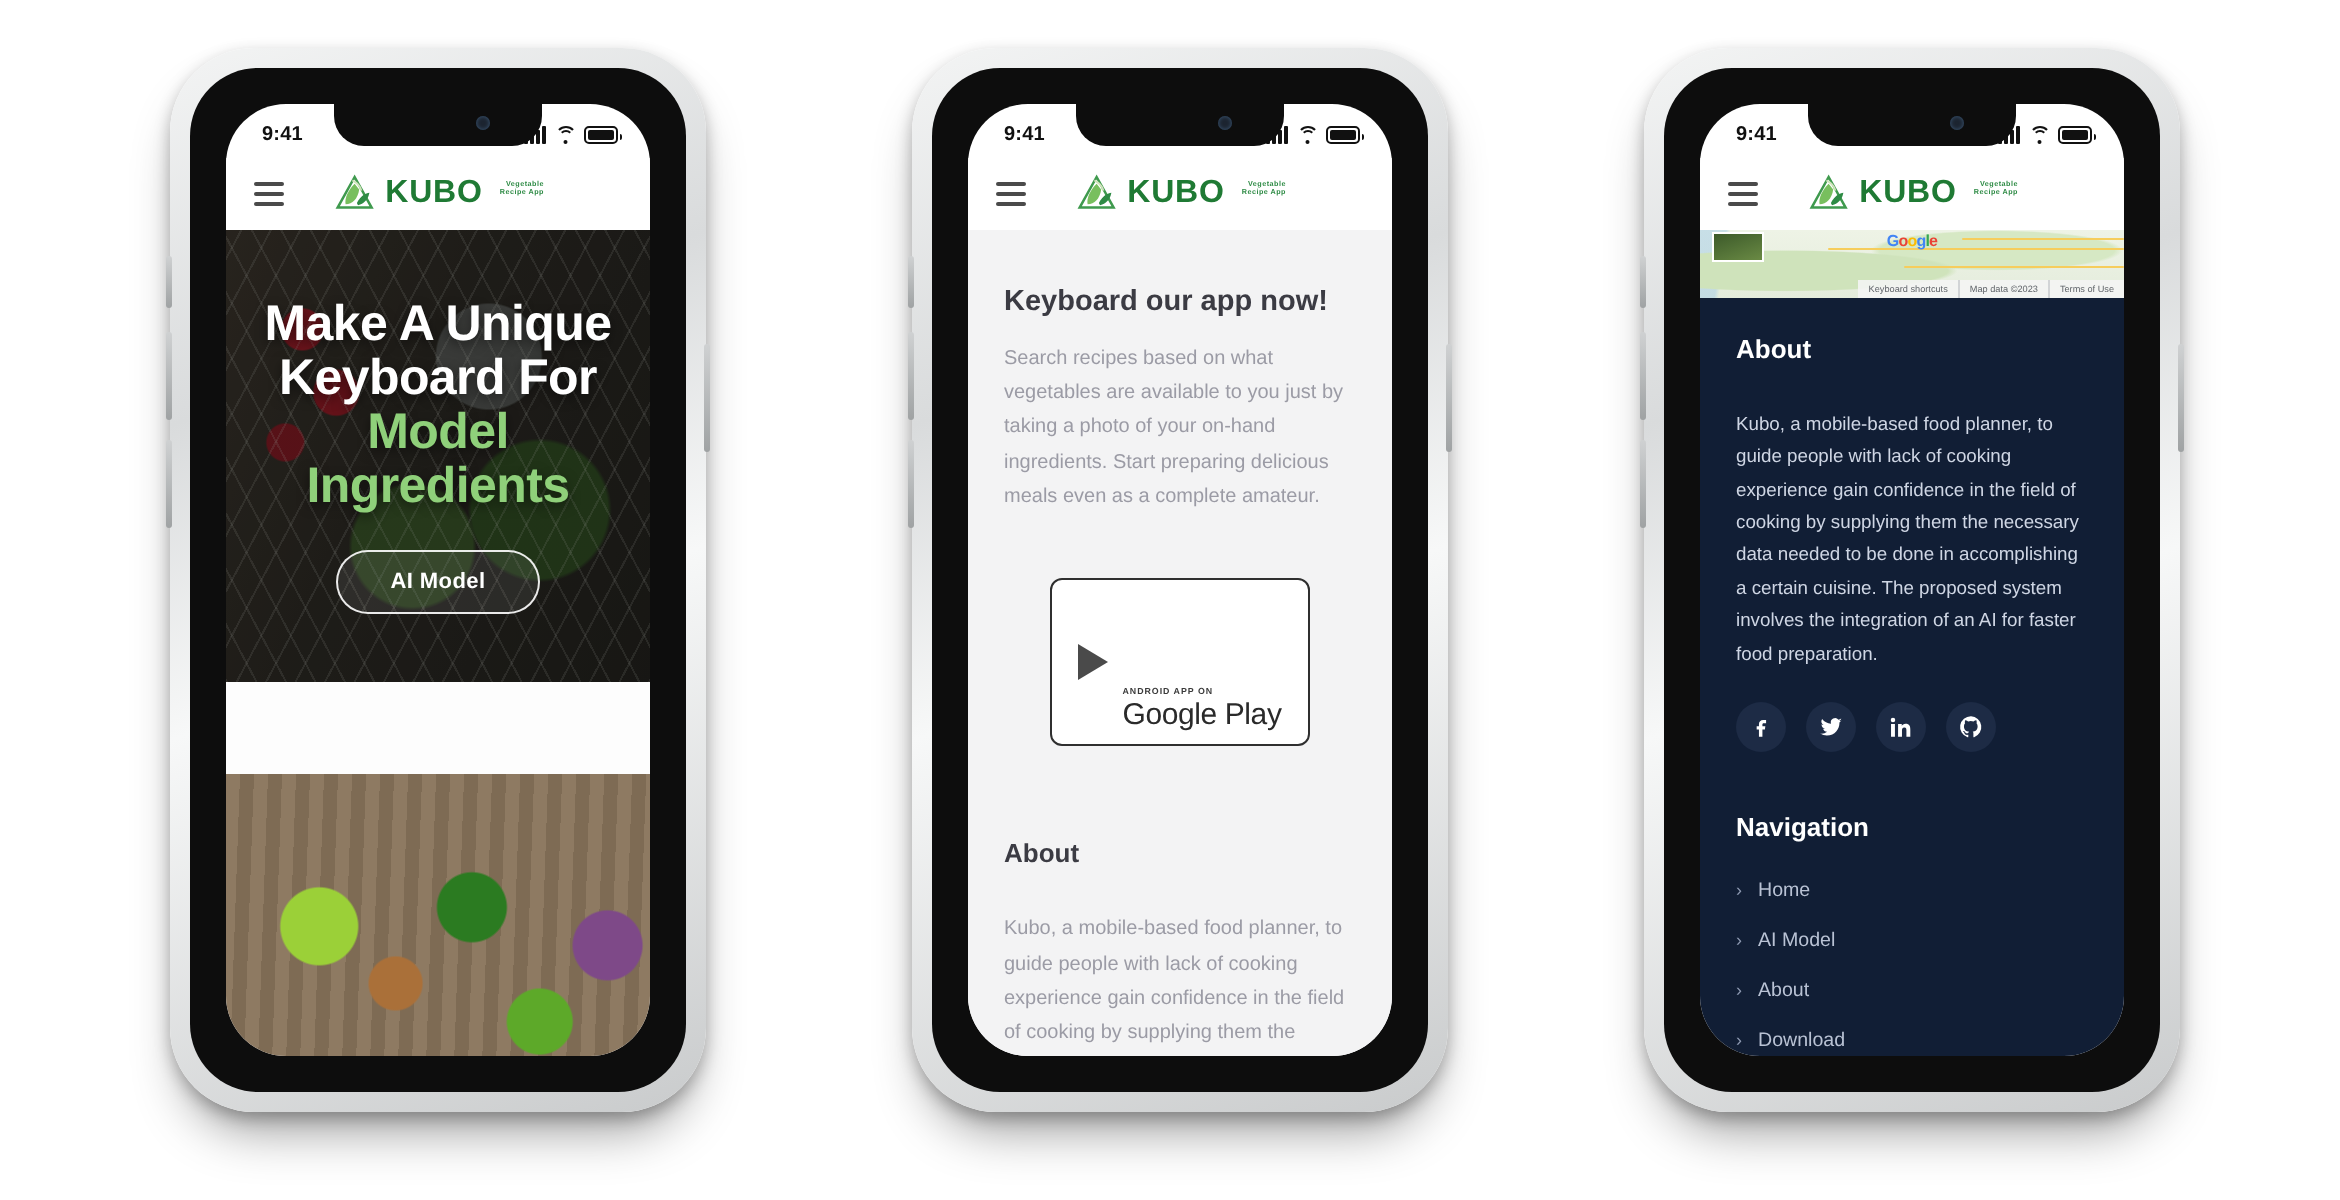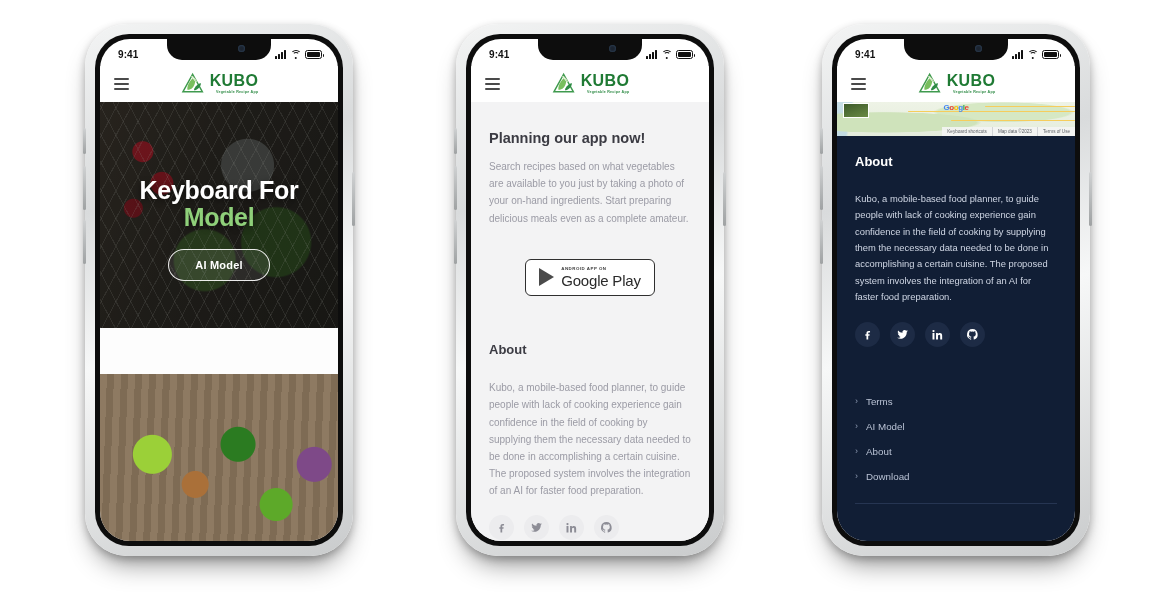--- a/index.html
+++ b/index.html
@@ -20,21 +20,21 @@
     padding: 10px;
     box-shadow: 0 16px 26px -8px rgba(0,0,0,.42), 0 3px 8px rgba(0,0,0,.25);
   }
   .phone::after {
     content:""; position:absolute; left:16px; right:16px; bottom:-12px; height:22px;
     background: radial-gradient(ellipse at 50% 0%, rgba(0,0,0,.42) 0%, rgba(0,0,0,0) 72%);
     filter: blur(3px); z-index:-1;
   }
   .bezel {
     position: relative; width: 100%; height: 100%;
-    background: #0d0d0d; border-radius: 34px; padding: 5px;
+    background: #0d0d0d; border-radius: 34px; padding: 18px;
   }
   .screen {
     position: relative; width: 100%; height: 100%;
     border-radius: 30px; overflow: hidden; background: #fff;
   }
   .notch {
     position: absolute; top: 0; left: 50%; transform: translateX(-50%);
     width: 104px; height: 21px; background: #0d0d0d;
     border-radius: 0 0 15px 15px; z-index: 40;
   }
@@ -90,21 +90,21 @@
   .appbar {
     position: relative; z-index: 20; height: 36px;
     display: flex; align-items: center; padding: 0 14px;
     background: #ffffff;
   }
   .hamburger { width: 15px; display:flex; flex-direction:column; gap:3px; cursor:pointer; }
   .hamburger b { display:block; height:2px; background:#4a4a4a; border-radius:1px; }
   .brand { position:absolute; left:50%; transform:translateX(-50%);
     display:flex; align-items:center; gap:4px; }
   .logo-mark { width: 26px; height: 24px; }
-  .brand-text { display:flex; flex-direction:column; line-height:1; }
+  .brand-text { display:flex; flex-direction:row; line-height:1; }
   .brand-name { font-size: 16px; font-weight: bold; color:#1f7a34; letter-spacing:.4px; }
   .brand-tag { font-size: 3.6px; font-weight: bold; color:#2e8b45; letter-spacing:.25px;
     margin-top:2px; text-align:right; }
 
   
   .hero { position: relative; height: 226px; overflow: hidden; background:#2b2b26; }
   .hero-photo {
     position:absolute; inset:0;
     background:
       radial-gradient(circle at 18% 22%, rgba(182,24,40,.95) 0 10px, rgba(0,0,0,0) 11px),
@@ -173,21 +173,21 @@
   .play-wrap { display:flex; justify-content:center; margin-top: 32px; }
   .play-badge {
     display:flex; align-items:center; gap:7px;
     border:1.4px solid #2f2f2f; border-radius:6px;
     padding: 7px 13px; background:#fff;
   }
   .play-tri {
     width:0;height:0; border-style:solid; border-width:9px 0 9px 15px;
     border-color: transparent transparent transparent #4a4a4a;
   }
-  .play-txt { display:flex; flex-direction:column; line-height:1; }
+  .play-txt { display:flex; flex-direction:column; line-height:1;margin-top:47px; }
   .play-sm { font-size: 4.4px; letter-spacing:.5px; color:#3a3a3a; font-weight:bold; }
   .play-lg { font-size: 15px; color:#2a2a2a; margin-top:2px; letter-spacing:-.2px; }
   .h-about { font-size: 13px; font-weight: bold; color:#3b3b43; padding-top: 46px; }
   .social-row { display:flex; gap: 10px; padding: 16px 18px 0; }
   .soc {
     width: 25px; height: 25px; border-radius:50%;
     background:#ececee; display:flex; align-items:center; justify-content:center;
     color:#8d8d96; font-size: 11px; font-weight:bold; cursor:pointer;
   }
 
@@ -299,22 +299,23 @@
             </div>
           </div>
         </div>
 
         <div class="hero">
           <div class="hero-photo"></div>
           <div class="hero-veg"></div>
           <div class="hero-scrim"></div>
           <div class="hero-inner">
             <div class="hero-title">
-              <br>
+              <span>Make A Unique</span><br>
               <span>Keyboard For </span><span class="accent">Model</span><br>
+              <span class="accent">Ingredients</span>
             </div>
             <button class="hero-btn">AI Model</button>
           </div>
         </div>
 
         <div class="white-band"></div>
         <div class="veg-photo"></div>
       </div>
     </div>
   </div>
@@ -365,21 +366,21 @@
             </svg>
             <div class="brand-text">
               <div class="brand-name">KUBO</div>
               <div class="brand-tag">Vegetable Recipe App</div>
             </div>
           </div>
         </div>
 
         <div class="body-light">
           <div class="sec">
-            <div class="h-dl">Planning our app now!</div>
+            <div class="h-dl">Keyboard our app now!</div>
             <div class="p-muted">Search recipes based on what vegetables are available to you just by taking a photo of your on-hand ingredients. Start preparing delicious meals even as a complete amateur.</div>
             <div class="play-wrap">
               <div class="play-badge">
                 <div class="play-tri"></div>
                 <div class="play-txt">
                   <div class="play-sm">ANDROID APP ON</div>
                   <div class="play-lg">Google Play</div>
                 </div>
               </div>
             </div>
@@ -505,24 +506,25 @@
                 </svg>
             </div>
             <div class="d-soc">
               <svg class="ico" viewBox="0 0 24 24">
                   <path d="M12 2a10 10 0 0 0-3.2 19.5c.5.1.7-.2.7-.5v-1.8c-2.8.6-3.4-1.3-3.4-1.3-.5-1.2-1.1-1.5-1.1-1.5-.9-.6.1-.6.1-.6 1 .1 1.5 1 1.5 1 .9 1.5 2.3 1.1 2.9.8.1-.6.4-1.1.6-1.4-2.2-.2-4.6-1.1-4.6-5 0-1.1.4-2 1-2.7-.1-.2-.4-1.2.1-2.6 0 0 .8-.3 2.7 1a9.4 9.4 0 0 1 5 0c1.9-1.3 2.7-1 2.7-1 .5 1.4.2 2.4.1 2.6.6.7 1 1.6 1 2.7 0 3.9-2.4 4.8-4.6 5 .4.3.7.9.7 1.9v2.8c0 .3.2.6.7.5A10 10 0 0 0 12 2z"></path>
                 </svg>
             </div>
           </div>
 
           <div style="padding:30px 18px 0">
+            <div class="d-h">Navigation</div>
             <div class="nav-list">
               <div class="nav-item">
                 <span class="chev">›</span>
-                <span>Terms</span>
+                <span>Home</span>
               </div>
               <div class="nav-item">
                 <span class="chev">›</span>
                 <span>AI Model</span>
               </div>
               <div class="nav-item">
                 <span class="chev">›</span>
                 <span>About</span>
               </div>
               <div class="nav-item">

